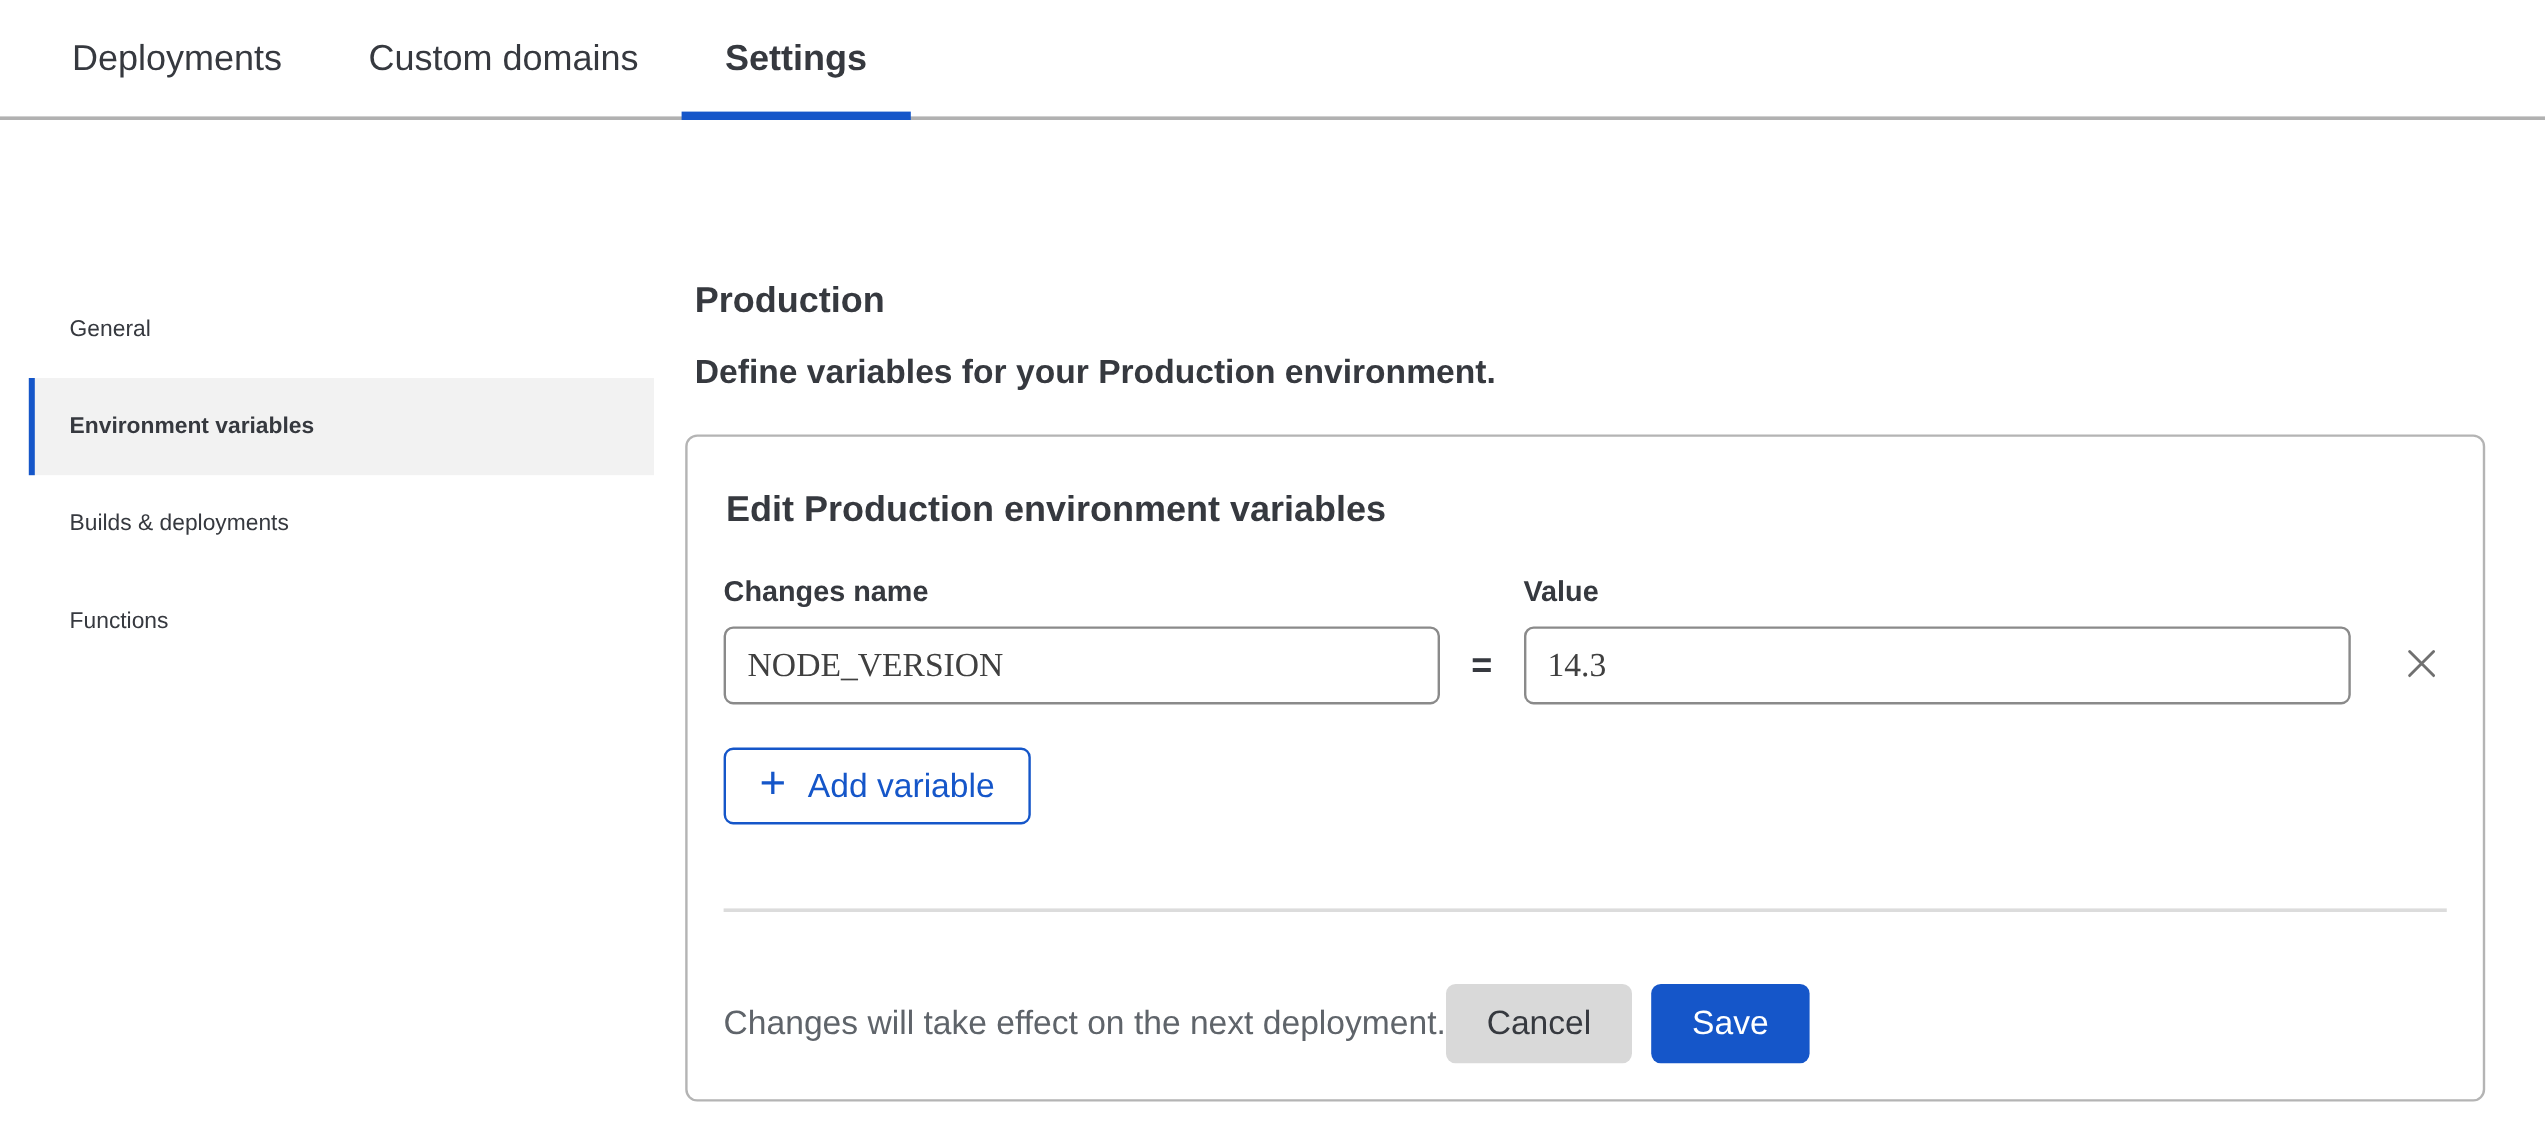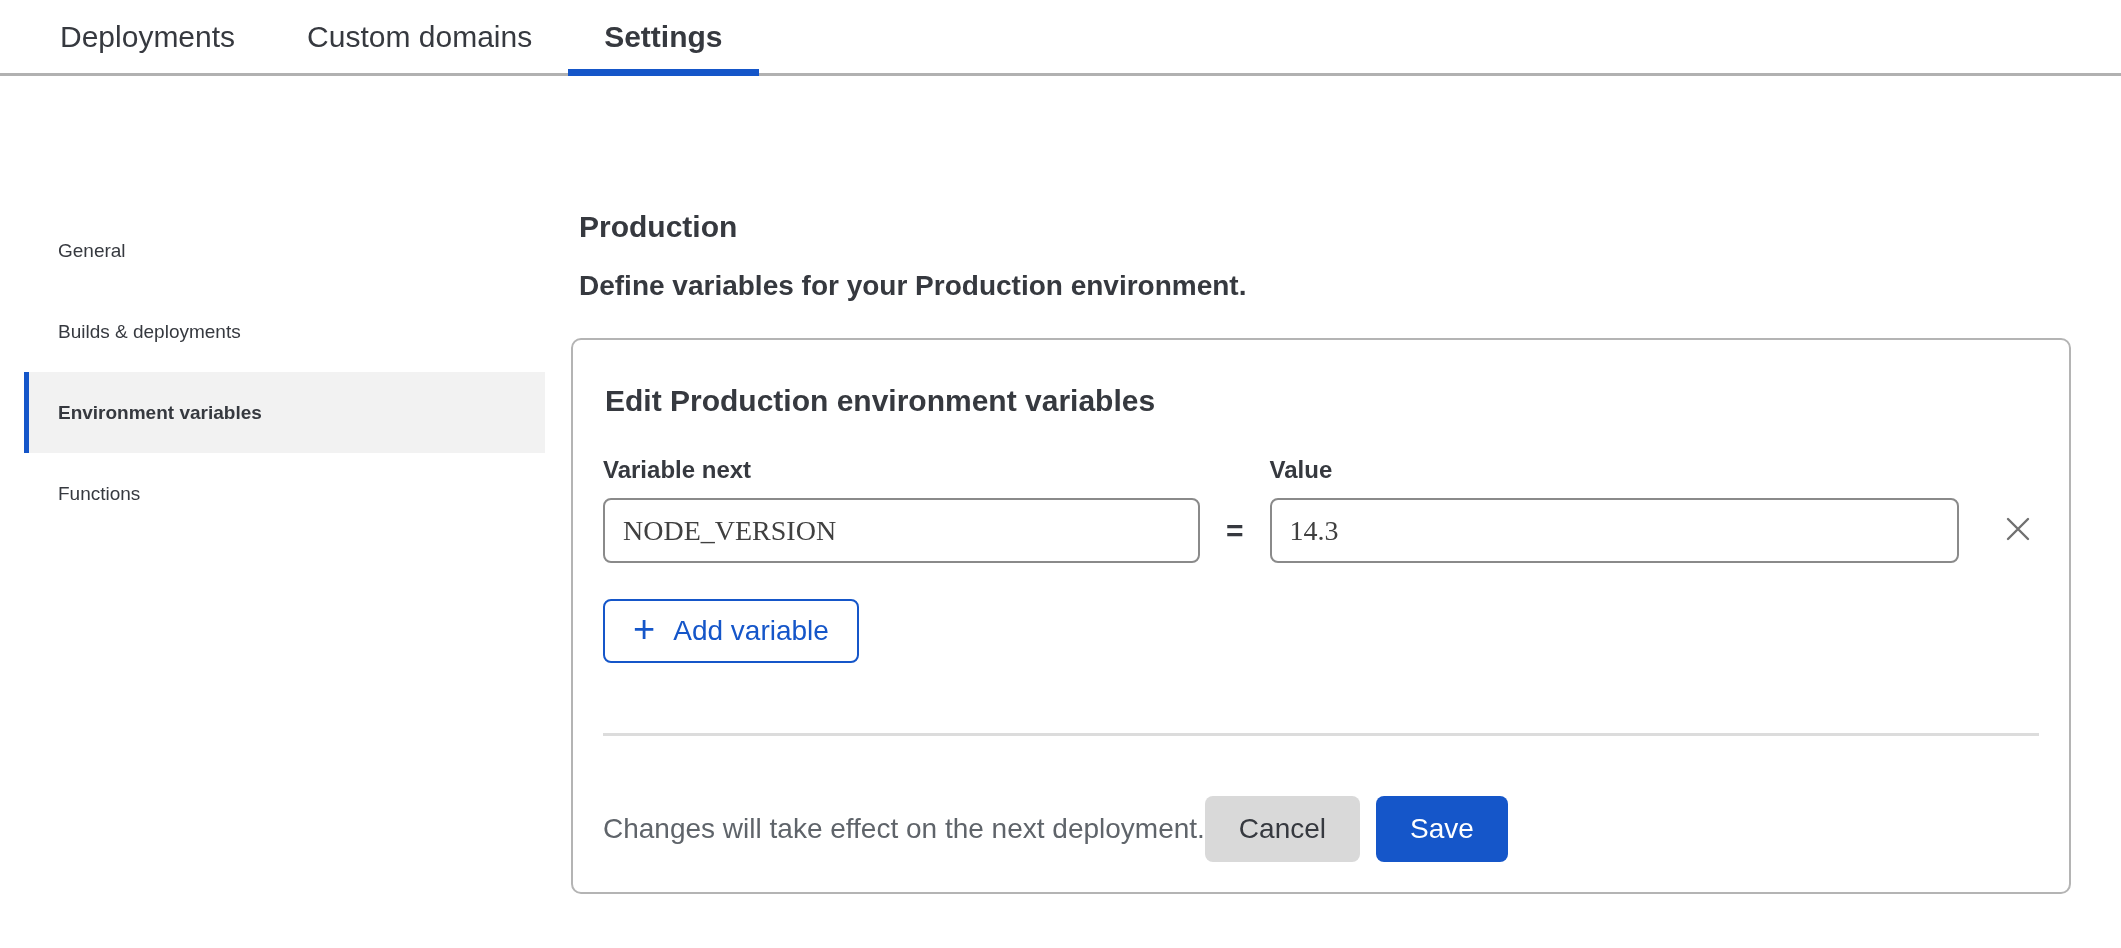--- a/index.html
+++ b/index.html
@@ -13,21 +13,21 @@
     --muted:#5f646a;
   }
   *{box-sizing:border-box;}
   html,body{margin:0;padding:0;}
   body{
     width:2121px;height:948px;overflow:hidden;background:#ffffff;
     font-family:"Liberation Sans",sans-serif;color:var(--text);
   }
   
   .tabbar{
-    display:flex;align-items:stretch;height:76px;
+    display:flex;align-items:stretch;height:100px;
     border-bottom:3px solid #b1b1b1;padding-left:24px;
   }
   .tab{
     display:flex;align-items:center;padding:0 36px;font-size:30px;
     position:relative;cursor:pointer;white-space:nowrap;
   }
   .tab.active{font-weight:bold;}
   .tab.active::after{
     content:"";position:absolute;left:0;right:0;bottom:-3px;height:7px;
     background:var(--accent);
@@ -92,35 +92,35 @@
 <nav class="tabbar">
   <div class="tab">Deployments</div>
   <div class="tab">Custom domains</div>
   <div class="tab active">Settings</div>
 </nav>
 
 <div class="content">
 
   <aside class="sidebar">
     <div class="side-item">General</div>
+    <div class="side-item active">Environment variables</div>
     <div class="side-item">Builds &amp; deployments</div>
-    <div class="side-item active">Environment variables</div>
     <div class="side-item">Functions</div>
   </aside>
 
   <main class="main">
     <h2 class="section-heading">Production</h2>
     <p class="section-desc">Define variables for your Production environment.</p>
 
     <section class="card">
       <h3 class="card-title">Edit Production environment variables</h3>
 
       <div class="var-row">
         <div class="field name-field">
-          <div class="field-label">Variable next</div>
+          <div class="field-label">Changes name</div>
           <input class="text-input" type="text" value="NODE_VERSION" style="">
         </div>
 
         <div class="equals">=</div>
 
         <div class="field value-field">
           <div class="field-label">Value</div>
           <input class="text-input" type="text" value="14.3" style="">
         </div>
 

